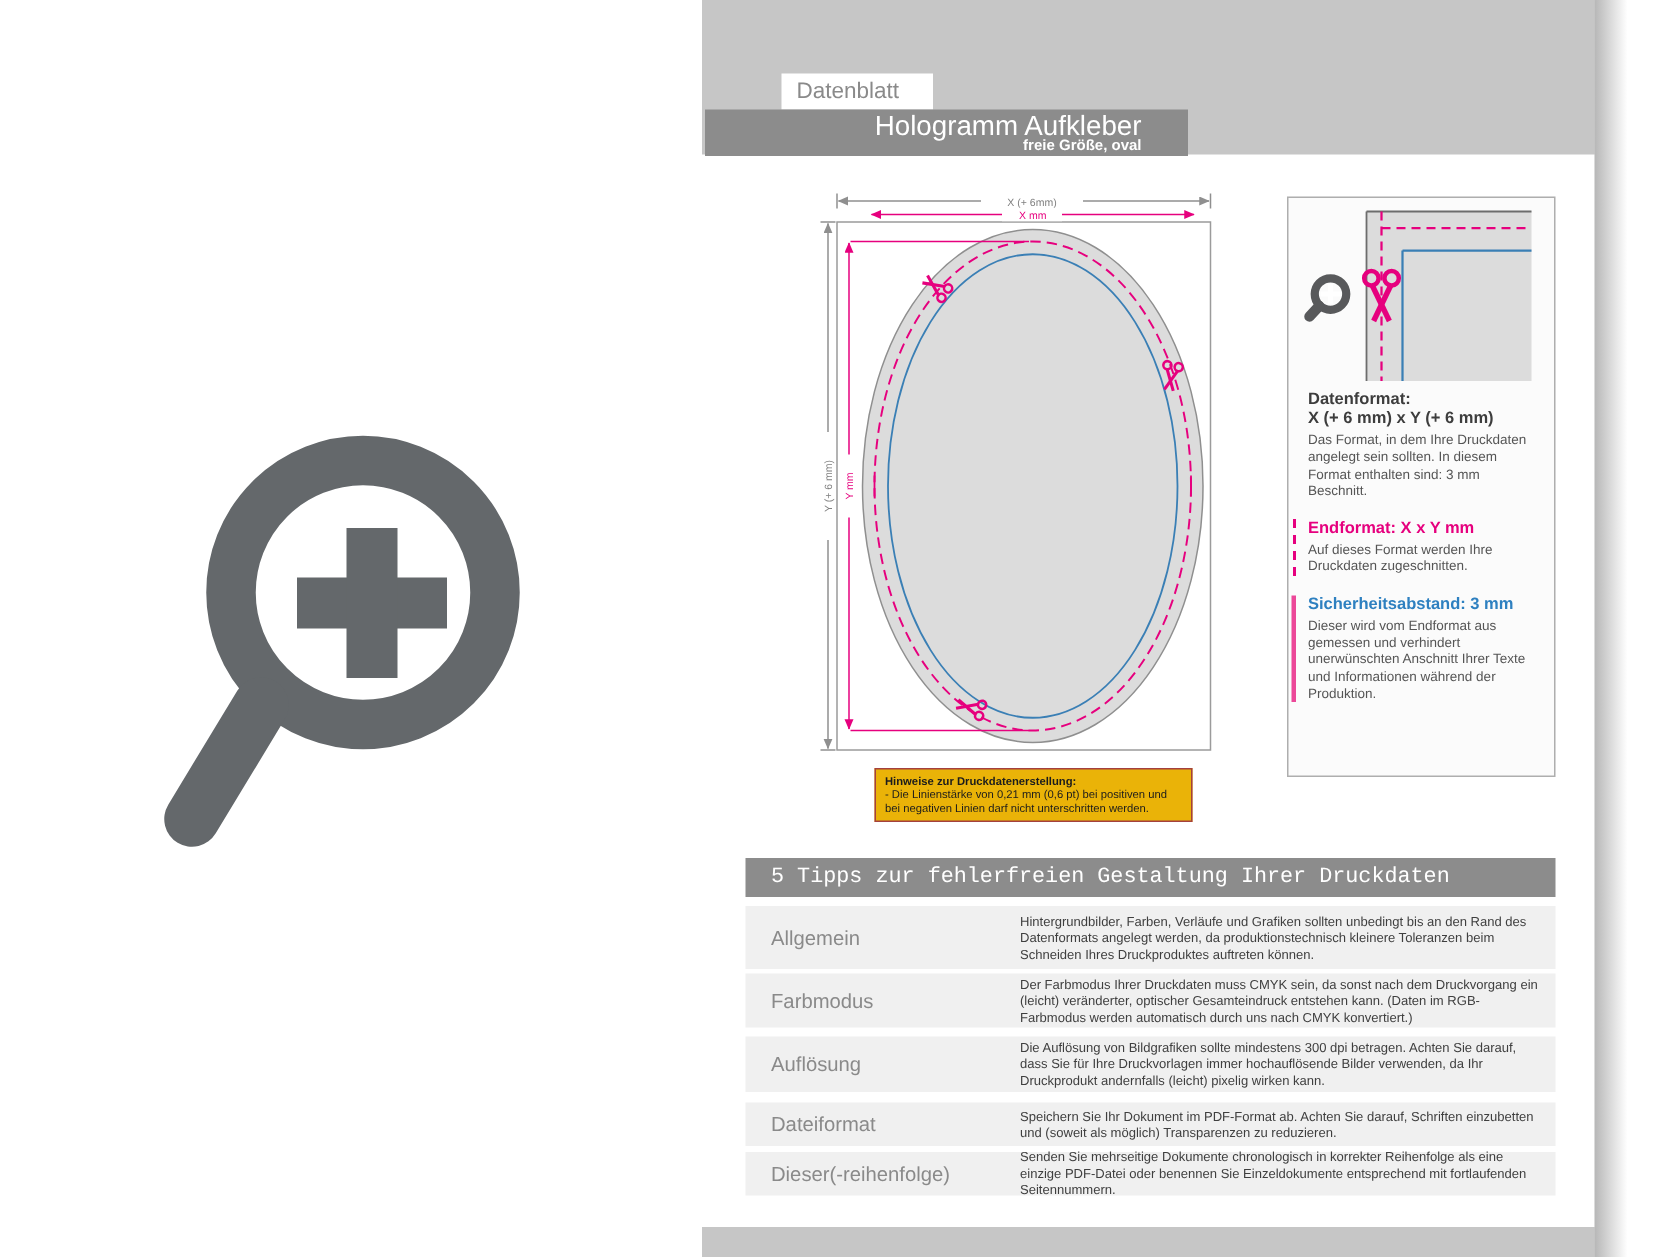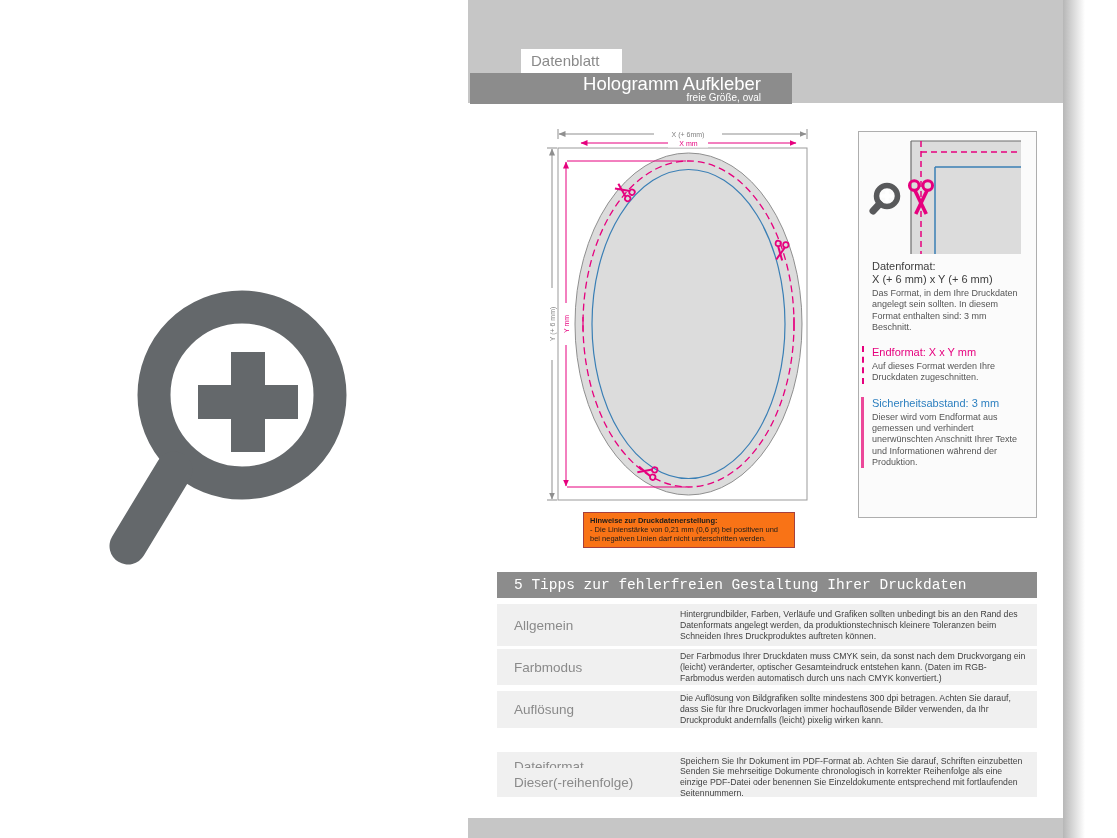--- a/index.html
+++ b/index.html
@@ -15,48 +15,48 @@
   #page-shadow{left:1063px;top:0;width:22px;height:838px;
     background:linear-gradient(to right, rgba(95,95,95,.45), rgba(255,255,255,0));}
   
   .top-band{left:0;top:0;width:595px;height:103px;background:#c6c6c6;}
   .datenblatt-box{left:23px;top:49px;width:101px;height:24px;background:#ffffff;margin-left:30px;}
   .datenblatt-box span{display:block;padding-left:10px;line-height:24px;
     font-size:15px;color:#8a8a8a;}
   .title-band{left:2px;top:73px;width:306px;height:31px;background:#8c8c8c;
     color:#fff;text-align:right;padding-right:16px;}
   .title-band .t1{display:block;font-size:18.5px;line-height:19px;margin:1px 15px 0 0;}
-  .title-band .t2{display:block;font-size:10px;line-height:10px;margin:0 15px 0 0;}
-  
-  .note-box{left:115px;top:512px;width:212px;background:#f97316;border:1px solid #a4403e;
+  .title-band .t2{display:block;font-size:10px;line-height:10px;margin:0 15px 0 0;font-weight:bold;}
+  
+  .note-box{left:115px;top:512px;width:212px;background:#eab308;border:1px solid #a4403e;
     padding:3px 6px 4px 6px;box-sizing:border-box;color:#1c1c1c;}
   .note-box .nt{font-size:7.5px;font-weight:bold;line-height:9px;}
   .note-box .nb{font-size:7.5px;line-height:9px;}
   
   .info-box{left:390px;top:131px;width:179px;height:387px;background:#fbfbfb;
     border:1px solid #aeaeae;box-sizing:border-box;}
   .info-text{position:absolute;left:13px;top:128px;width:153px;color:#555;}
-  .info-text .h{font-size:11px;font-weight:normal;color:#3d3d3d;line-height:13px;}
+  .info-text .h{font-size:11px;font-weight:bold;color:#3d3d3d;line-height:13px;}
   .info-text p{margin:2px 0 0 0;font-size:9px;line-height:11.3px;}
   .sec{margin-top:13px;}
   .sec-end{border-left:2px dashed #e6007e;padding-left:8px;margin-left:-10px;}
   .sec-saf{border-left:3px solid #ec4899;padding-left:8px;margin-left:-11px;}
   .sec-end .h{color:#e6007e;}
   .sec-saf .h{color:#2e80c0;}
   
   .tips-header{left:29px;top:572px;width:540px;height:26px;background:#8c8c8c;
     box-sizing:border-box;}
   .tips-header span{display:block;color:#fff;font-size:14.5px;line-height:26px;padding-left:17px;font-family:Liberation Mono, monospace;}
   .tip-row{left:29px;width:540px;background:#f0f0f0;display:flex;box-sizing:border-box;}
   .tip-label{width:166px;padding-left:17px;display:flex;align-items:center;
     font-size:13.5px;color:#8a8a8a;flex-shrink:0;}
   .tip-text{flex:1;display:flex;align-items:center;padding-right:10px;
     font-size:8.7px;line-height:11px;color:#3f3f3f;}
   .r1{top:604px;height:42px;} .r2{top:649px;height:36px;} .r3{top:691px;height:37px;}
-  .r4{top:752px;height:29px;} .r5{top:768px;height:29px;}
+  .r4{top:735px;height:29px;} .r5{top:768px;height:29px;}
   .bottom-band{left:0;top:818px;width:595px;height:20px;background:#c6c6c6;}
   svg{display:block;}
   svg text{font-family:"Liberation Sans", sans-serif;}
 </style>
 </head>
 <body>
 
 <svg class="abs" style="left:100px;top:280px;" width="290" height="290" viewBox="0 0 290 290">
   <g stroke="#64686b" fill="none">
     <circle cx="142" cy="115" r="88" stroke-width="33"></circle>

